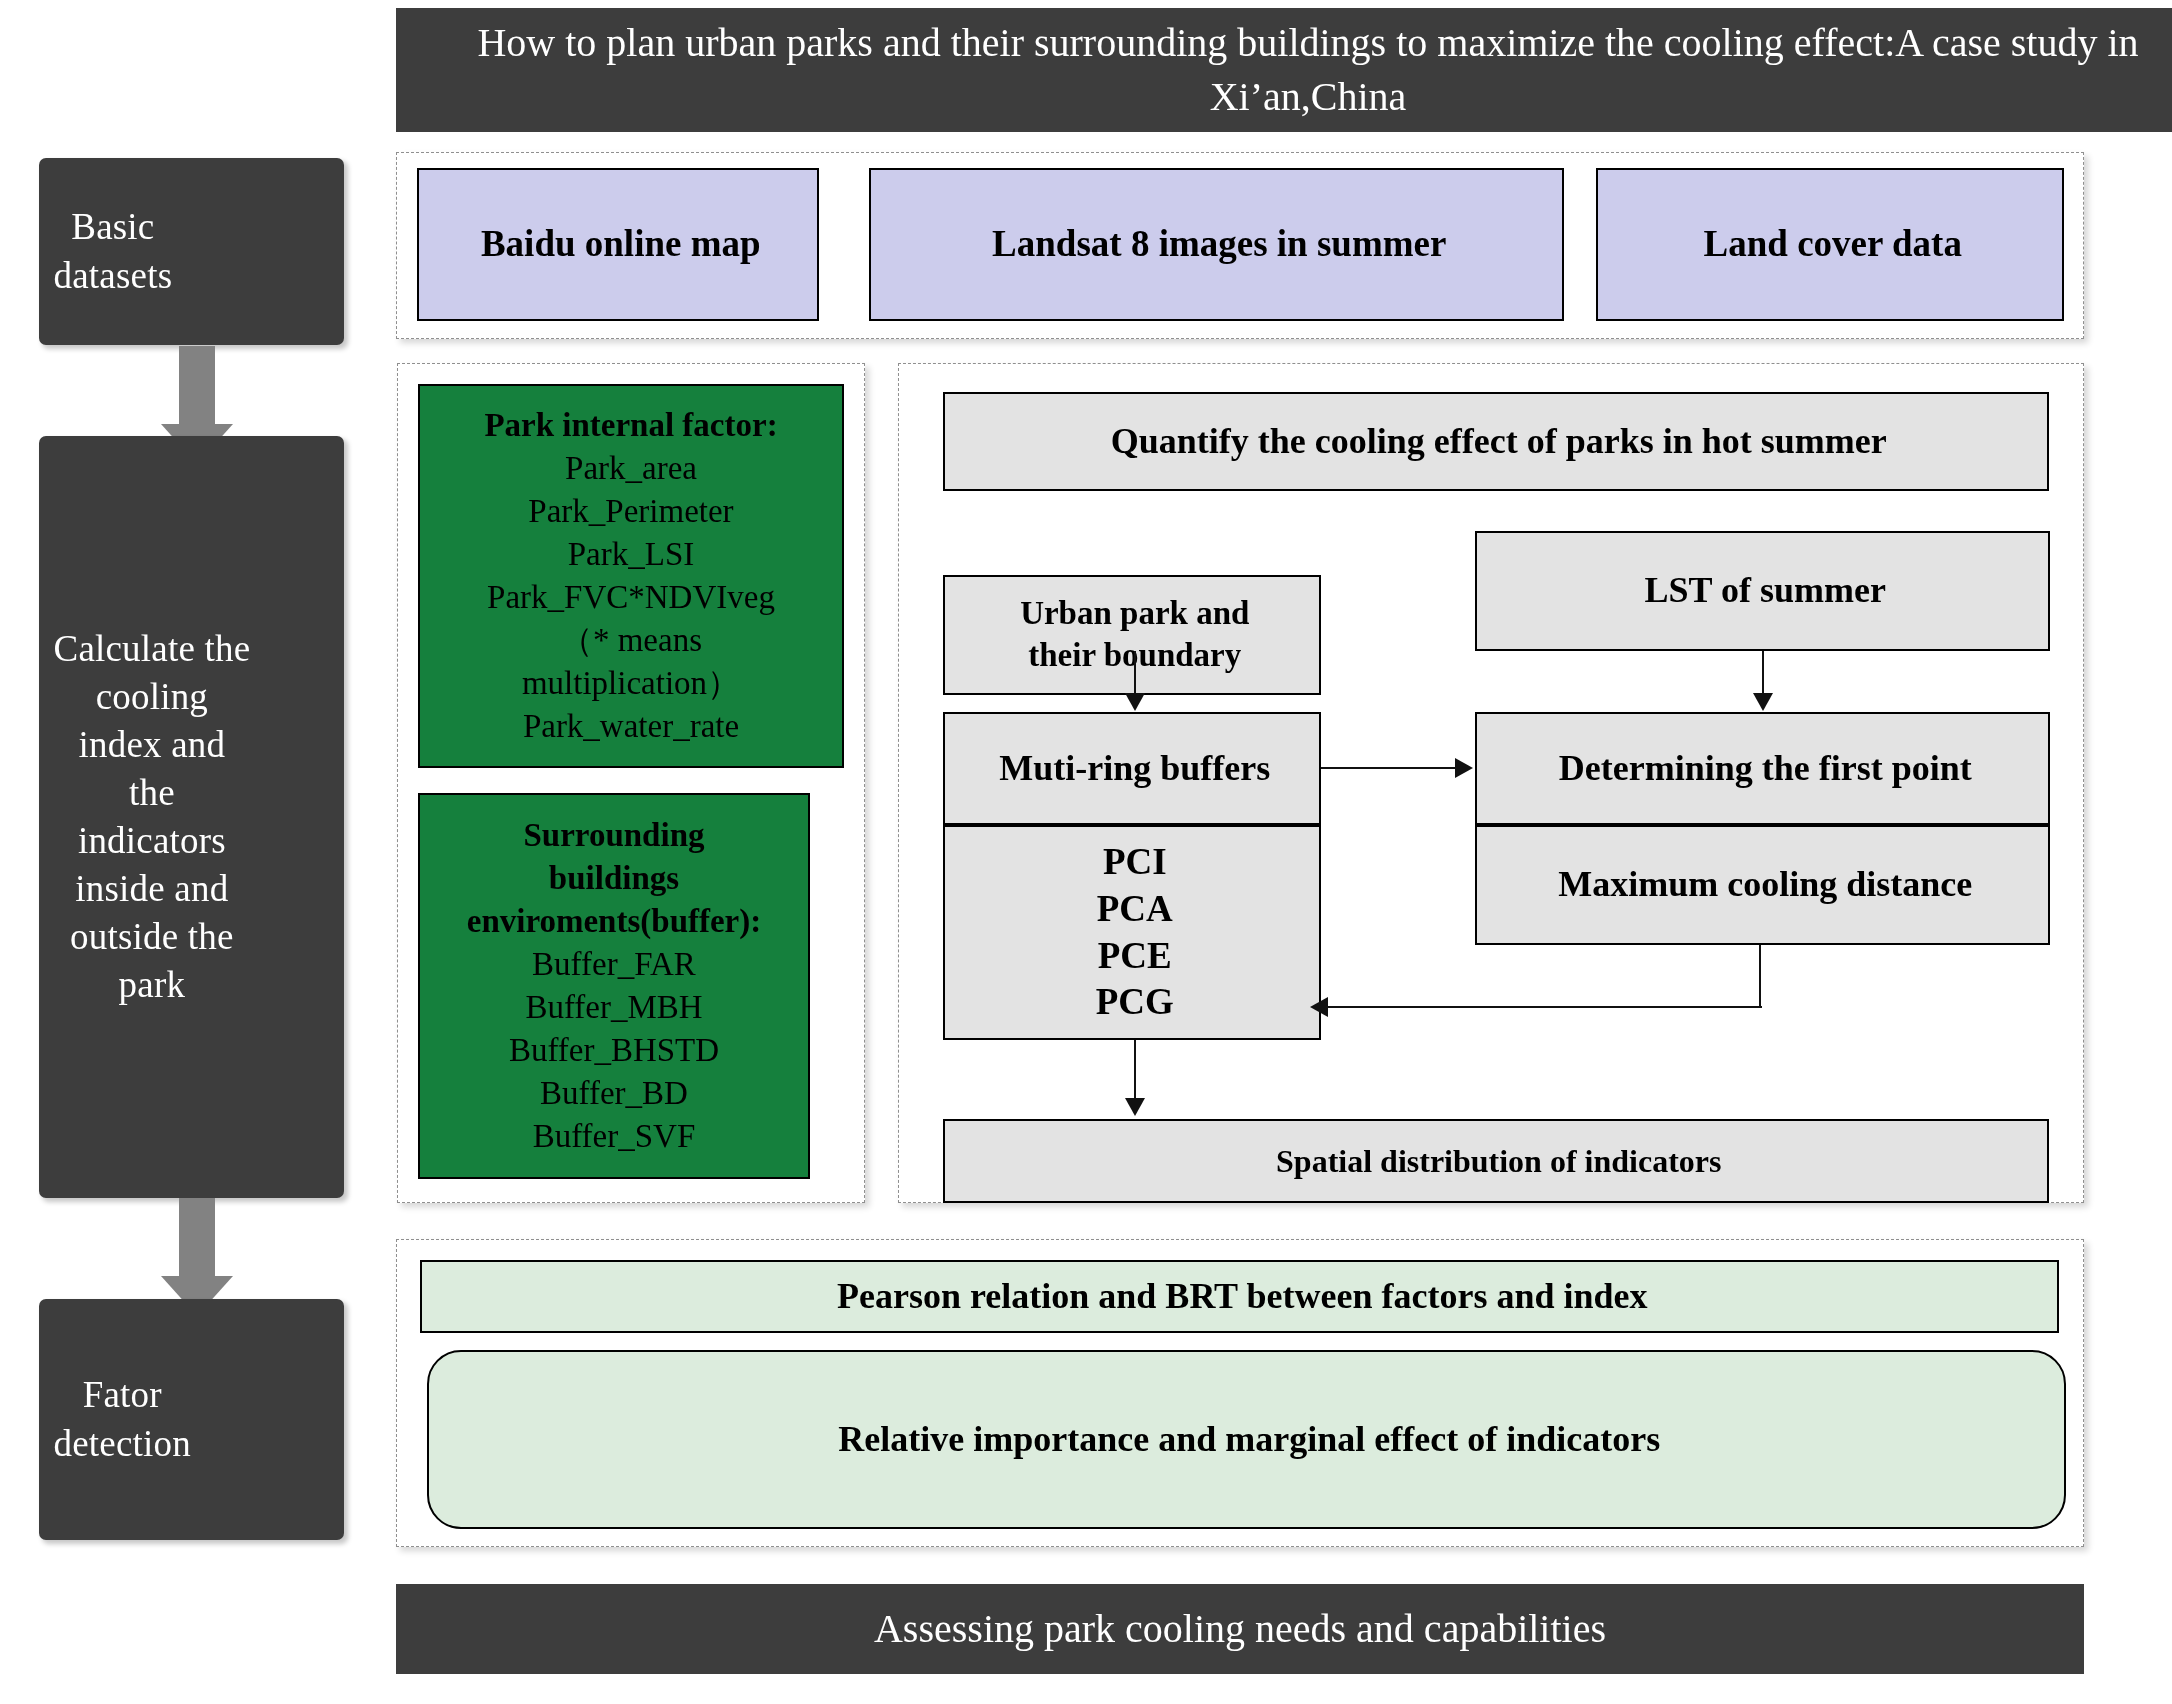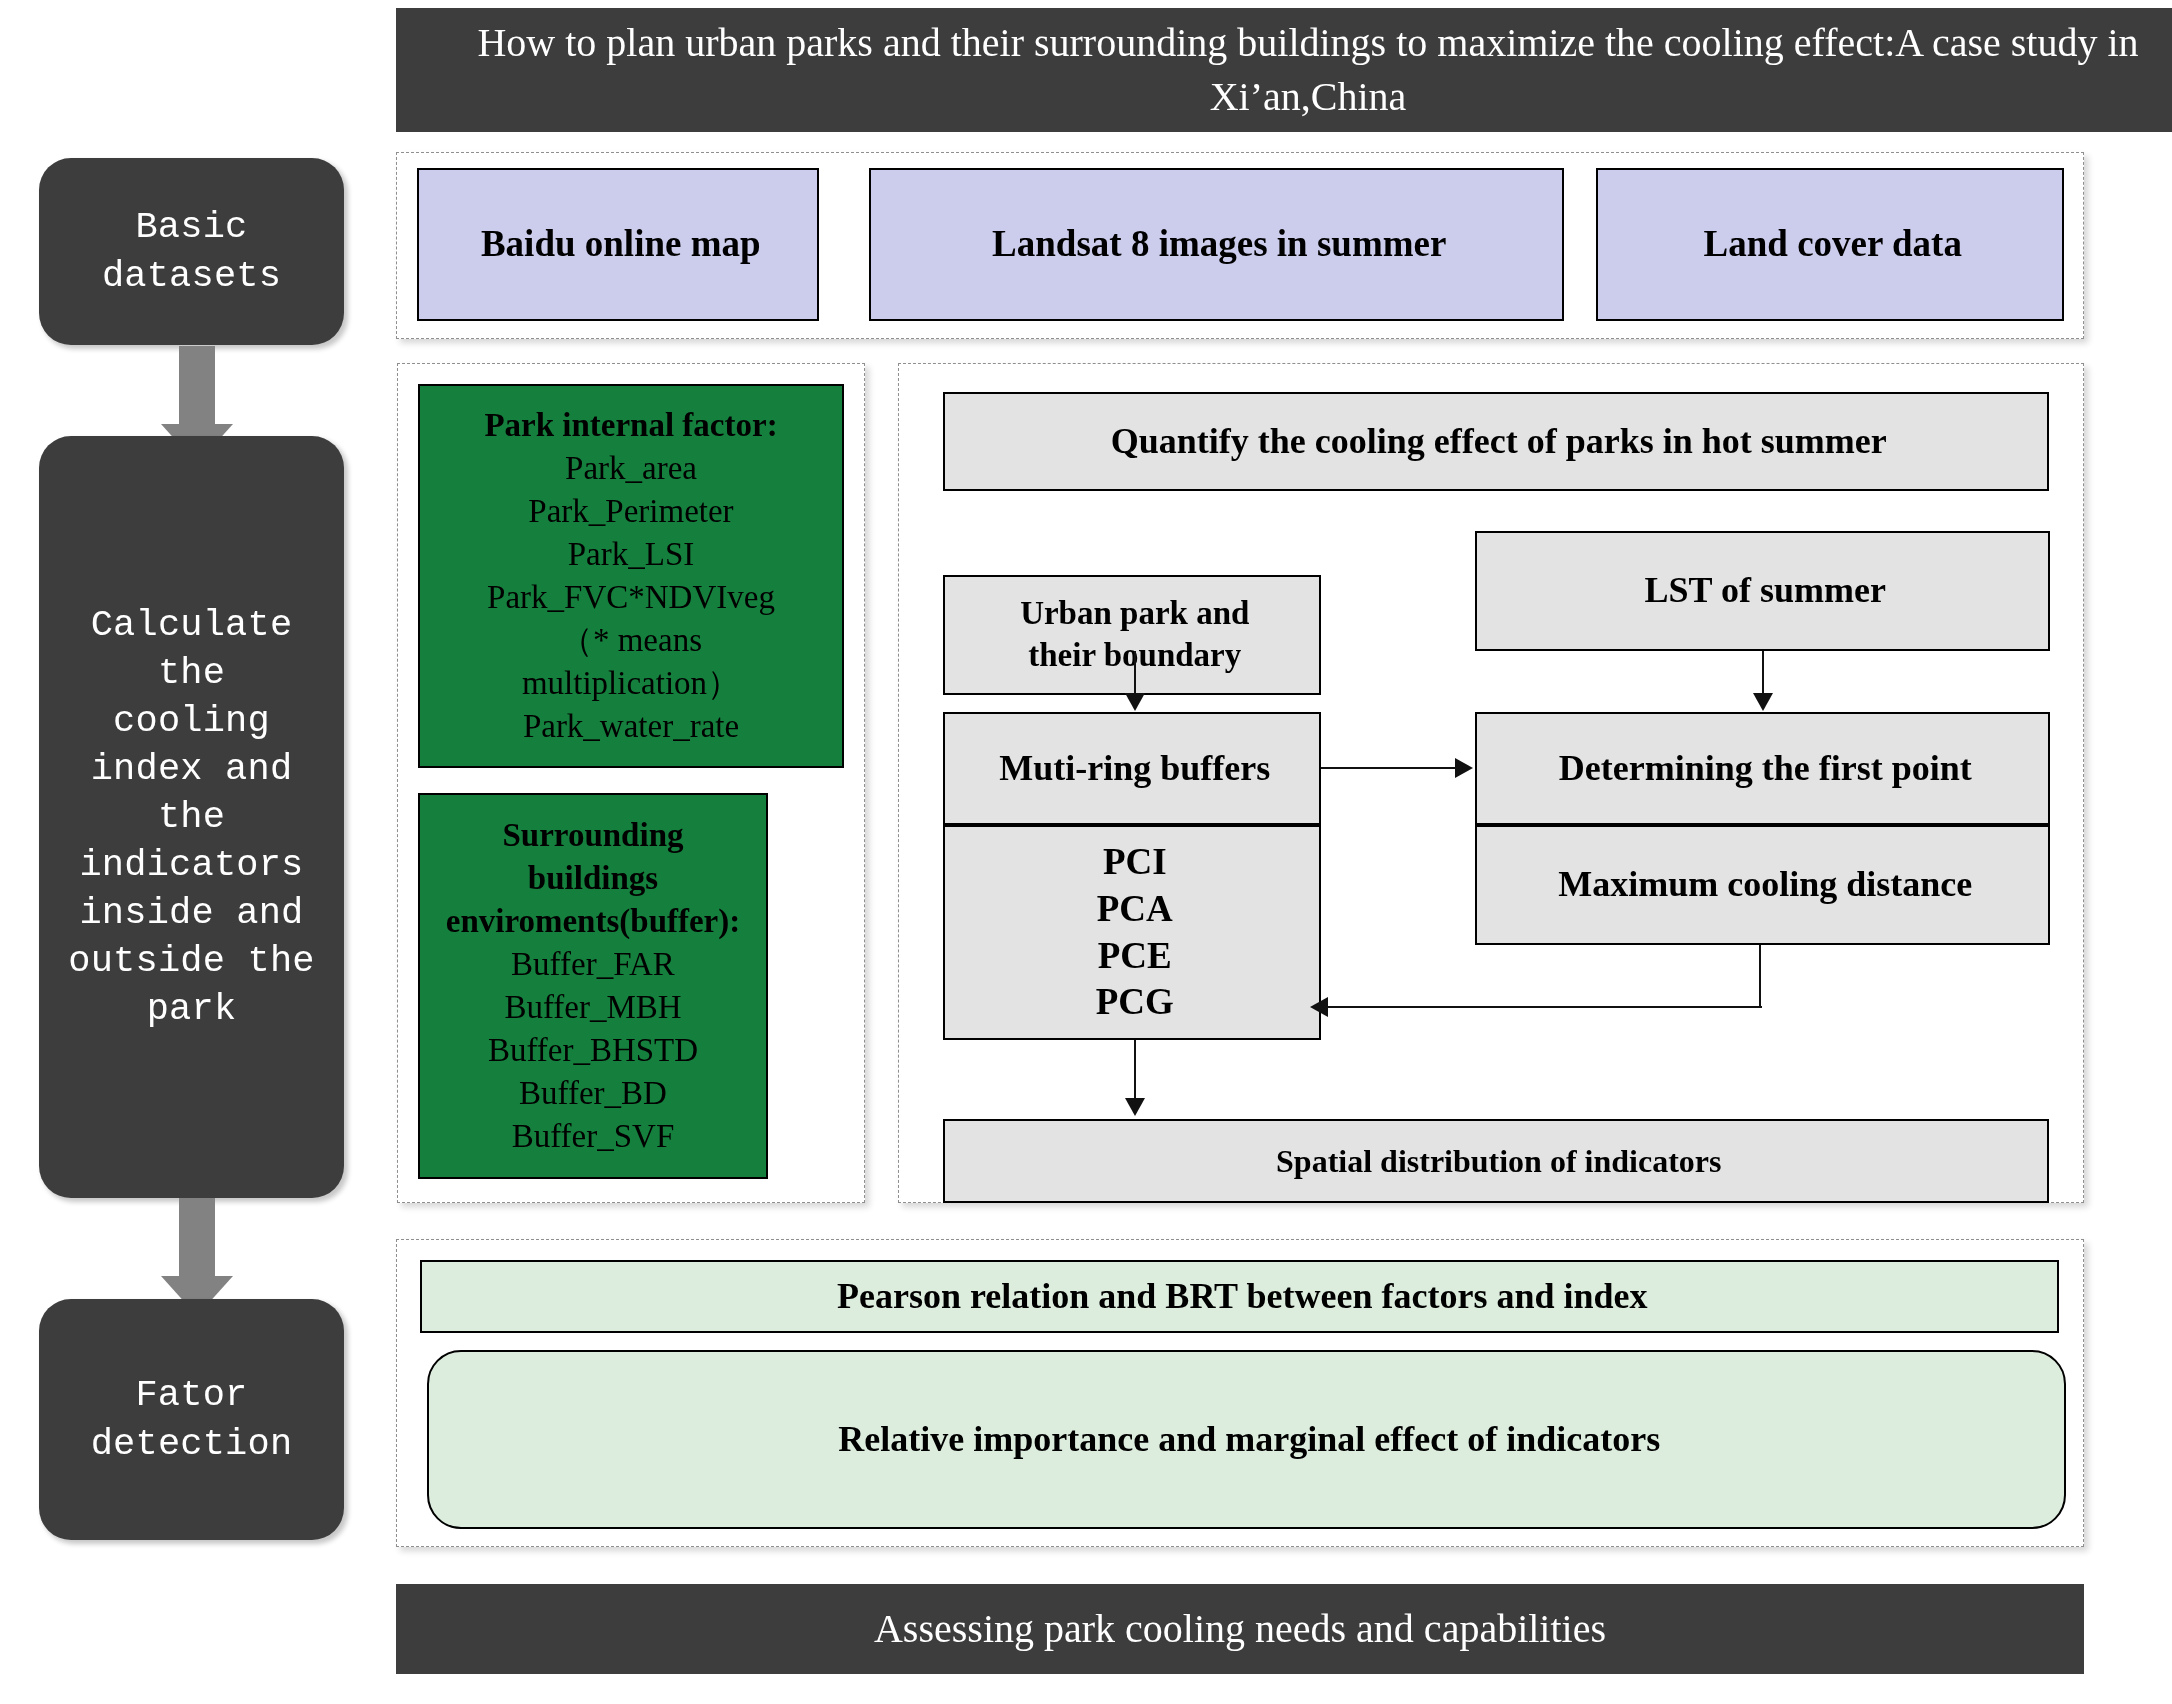--- a/index.html
+++ b/index.html
@@ -4,26 +4,25 @@
 <style>
   html,body{margin:0;padding:0;background:#fff;}
   body{width:2172px;height:1705px;font-family:"Liberation Serif","DejaVu Serif",serif;color:#000;}
   #root{position:relative;width:2172px;height:1705px;}
 
   
   .abs{position:absolute;box-sizing:border-box;}
 
   
   .stage{
-    background:#3d3d3d;color:#ffffff;border-radius:32px;
-    display:flex;align-items:center;justify-content:center;text-align:center;
+    background:#3d3d3d;color:#ffffff;border-radius:7px;
+    display:flex;align-items:center;justify-content:flex-start;text-align:center;
     font-size:37px;line-height:1.30;letter-spacing:0.2px;
     box-shadow:3.2px 3.2px 5.7px rgba(0,0,0,.22);
     padding:0 14.5px;
-    font-family:Liberation Mono, monospace;
   }
   .stage span{display:block;white-space:pre-line;}
 
   
   .blockarrow{}
   .blockarrow .shaft{position:absolute;background:#828282;}
   .blockarrow .head{position:absolute;width:0;height:0;border-left:36px solid transparent;border-right:36px solid transparent;border-top:40px solid #828282;}
 
   
   .darkbar{
@@ -128,21 +127,21 @@
     <div class="ln-title">Park internal factor:</div>
     <div class="ln-items">Park_area
 Park_Perimeter
 Park_LSI
 Park_FVC*NDVIveg
 （* means
 multiplication）
 Park_water_rate</div>
   </div>
 
-  <div class="abs listnode" style="left:418px;top:793px;width:350px;height:386px;font-size:33px;">
+  <div class="abs listnode" style="left:418px;top:793px;width:392px;height:386px;font-size:33px;">
     <div class="ln-title">Surrounding
 buildings
 enviroments(buffer):</div>
     <div class="ln-items">Buffer_FAR
 Buffer_MBH
 Buffer_BHSTD
 Buffer_BD
 Buffer_SVF</div>
   </div>
 

